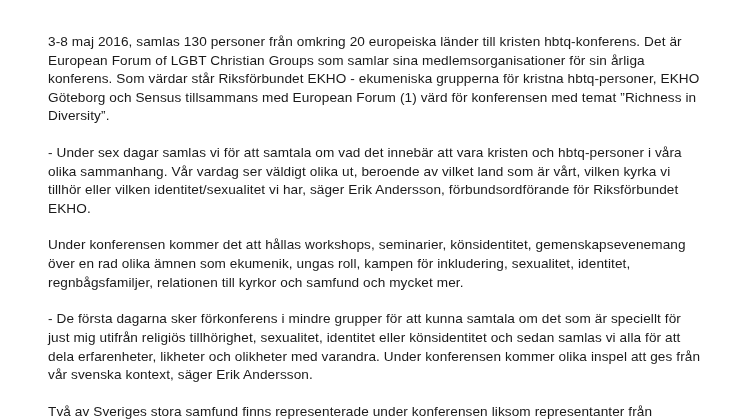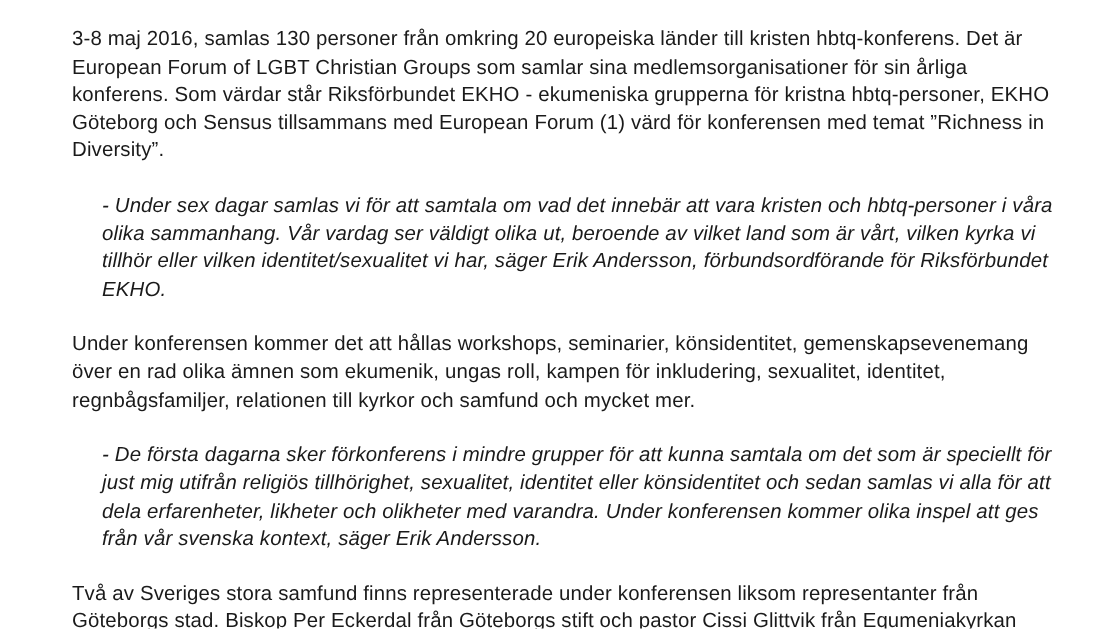--- a/index.html
+++ b/index.html
@@ -10,33 +10,31 @@
   body {
     width: 746px;
     height: 419px;
     overflow: hidden;
     font-family: "Liberation Sans", sans-serif;
   }
   .page {
     box-sizing: border-box;
     width: 746px;
     height: 300px;
-    padding: 17px 40px 0 48px;
+    padding: 33px 40px 0 48px;
     background: #ffffff;
   }
   .doc-body p {
     margin: 0 0 18px 0;
     font-size: 13.6px;
     line-height: 1.37;
     color: #1a1a1a;
     letter-spacing: 0.1px;
   }
   .doc-body p.italic {
-    font-style: italic;
-    margin-left: 20px;
   }
 </style>
 </head>
 <body>
 
 <div class="page">
   <div class="doc-body">
     <p>3-8 maj 2016, samlas 130 personer från omkring 20 europeiska länder till kristen hbtq-konferens. Det är European Forum of LGBT Christian Groups som samlar sina medlemsorganisationer för sin årliga konferens. Som värdar står Riksförbundet EKHO - ekumeniska grupperna för kristna hbtq-personer, EKHO Göteborg och Sensus tillsammans med European Forum (1) värd för konferensen med temat ”Richness in Diversity”.</p>
     <p class="italic">- Under sex dagar samlas vi för att samtala om vad det innebär att vara kristen och hbtq-personer i våra olika sammanhang. Vår vardag ser väldigt olika ut, beroende av vilket land som är vårt, vilken kyrka vi tillhör eller vilken identitet/sexualitet vi har, säger Erik Andersson, förbundsordförande för Riksförbundet EKHO.</p>
     <p>Under konferensen kommer det att hållas workshops, seminarier, könsidentitet, gemenskapsevenemang över en rad olika ämnen som ekumenik, ungas roll, kampen för inkludering, sexualitet, identitet, regnbågsfamiljer, relationen till kyrkor och samfund och mycket mer.</p>

